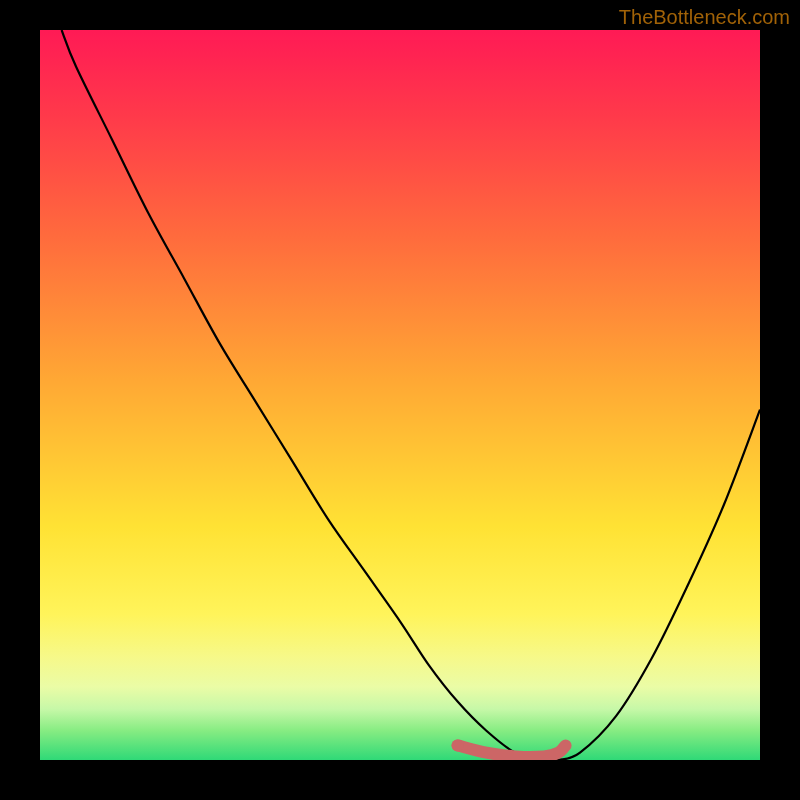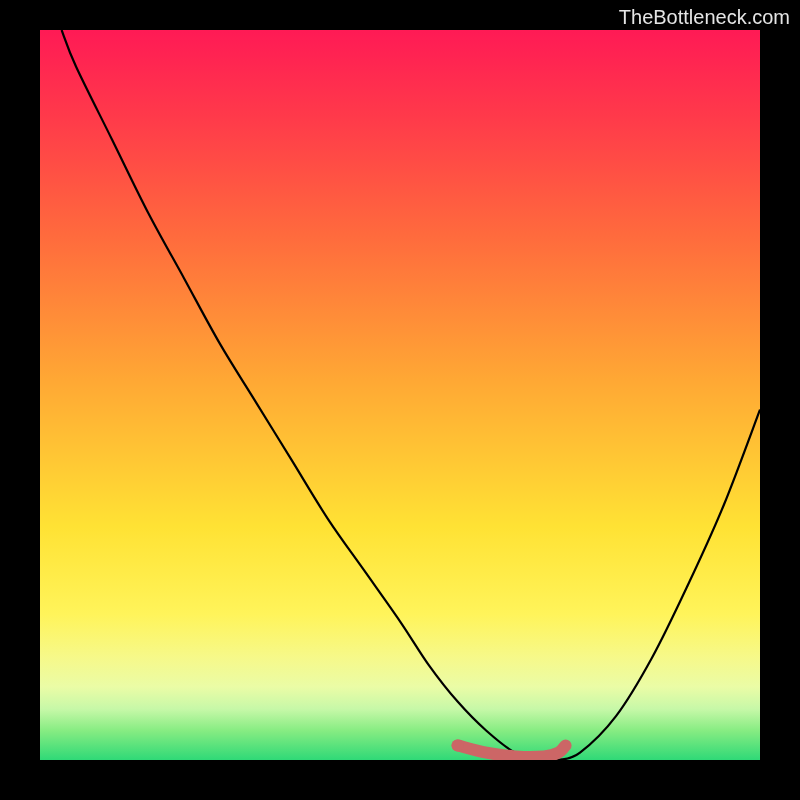--- a/index.html
+++ b/index.html
@@ -14,21 +14,21 @@
   .frame {
     position: relative;
     width: 800px;
     height: 800px;
     background: #000;
   }
   .attribution {
     position: absolute;
     top: 6px;
     right: 10px;
-    color: #e5e5e5;
+    color: #a16207;
     font-size: 20px;
     font-family: Arial, sans-serif;
     z-index: 5;
   }
   .plot-area {
     position: absolute;
     left: 40px;
     right: 40px;
     top: 30px;
     bottom: 40px;

